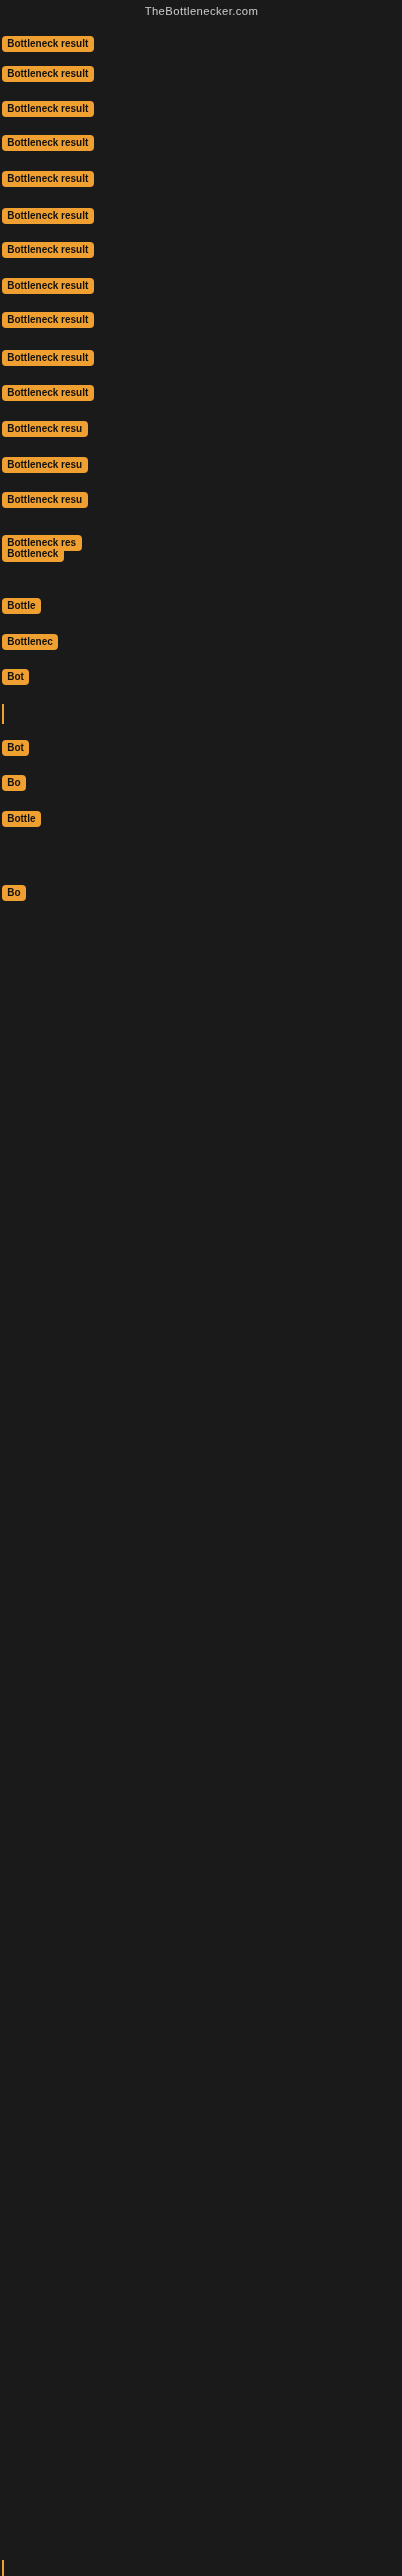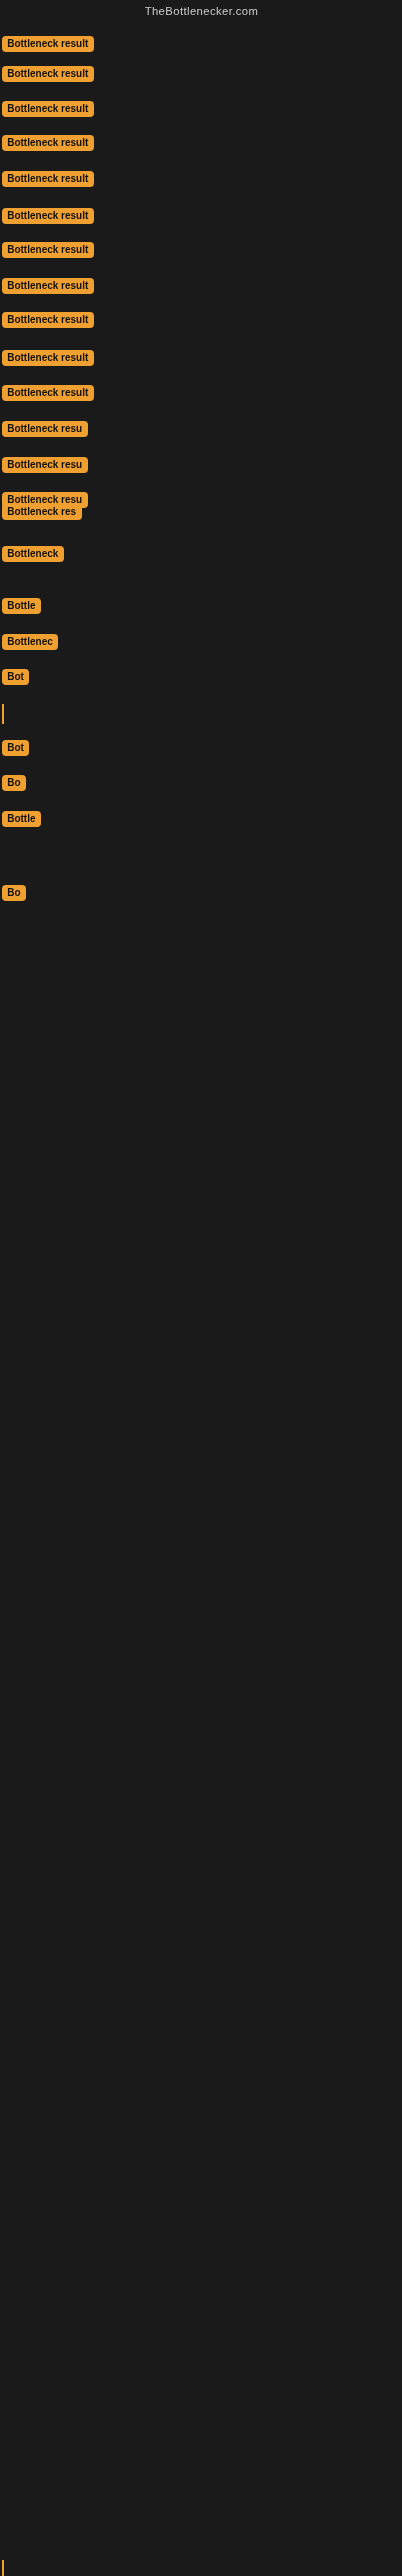--- a/index.html
+++ b/index.html
@@ -49,21 +49,21 @@
     <div class="bottleneck-badge" style="top: 151px;">Bottleneck result</div>
     <div class="bottleneck-badge" style="top: 188px;">Bottleneck result</div>
     <div class="bottleneck-badge" style="top: 222px;">Bottleneck result</div>
     <div class="bottleneck-badge" style="top: 258px;">Bottleneck result</div>
     <div class="bottleneck-badge" style="top: 292px;">Bottleneck result</div>
     <div class="bottleneck-badge" style="top: 330px;">Bottleneck result</div>
     <div class="bottleneck-badge" style="top: 365px;">Bottleneck result</div>
     <div class="bottleneck-badge" style="top: 401px;">Bottleneck resu</div>
     <div class="bottleneck-badge" style="top: 437px;">Bottleneck resu</div>
     <div class="bottleneck-badge" style="top: 472px;">Bottleneck resu</div>
-    <div class="bottleneck-badge" style="top: 484px;">Bottleneck res</div>
+    <div class="bottleneck-badge" style="top: 515px;">Bottleneck res</div>
     <div class="bottleneck-badge" style="top: 526px;">Bottleneck</div>
     <div class="bottleneck-badge" style="top: 578px;">Bottle</div>
     <div class="bottleneck-badge" style="top: 614px;">Bottlenec</div>
     <div class="bottleneck-badge" style="top: 649px;">Bot</div>
     <div class="vertical-bar" style="top: 684px; height: 20px;"></div>
     <div class="bottleneck-badge" style="top: 720px;">Bot</div>
     <div class="bottleneck-badge" style="top: 755px;">Bo</div>
     <div class="bottleneck-badge" style="top: 791px;">Bottle</div>
     <div class="bottleneck-badge" style="top: 865px;">Bo</div>
     <div class="vertical-bar" style="top: 2540px; height: 20px;"></div>

